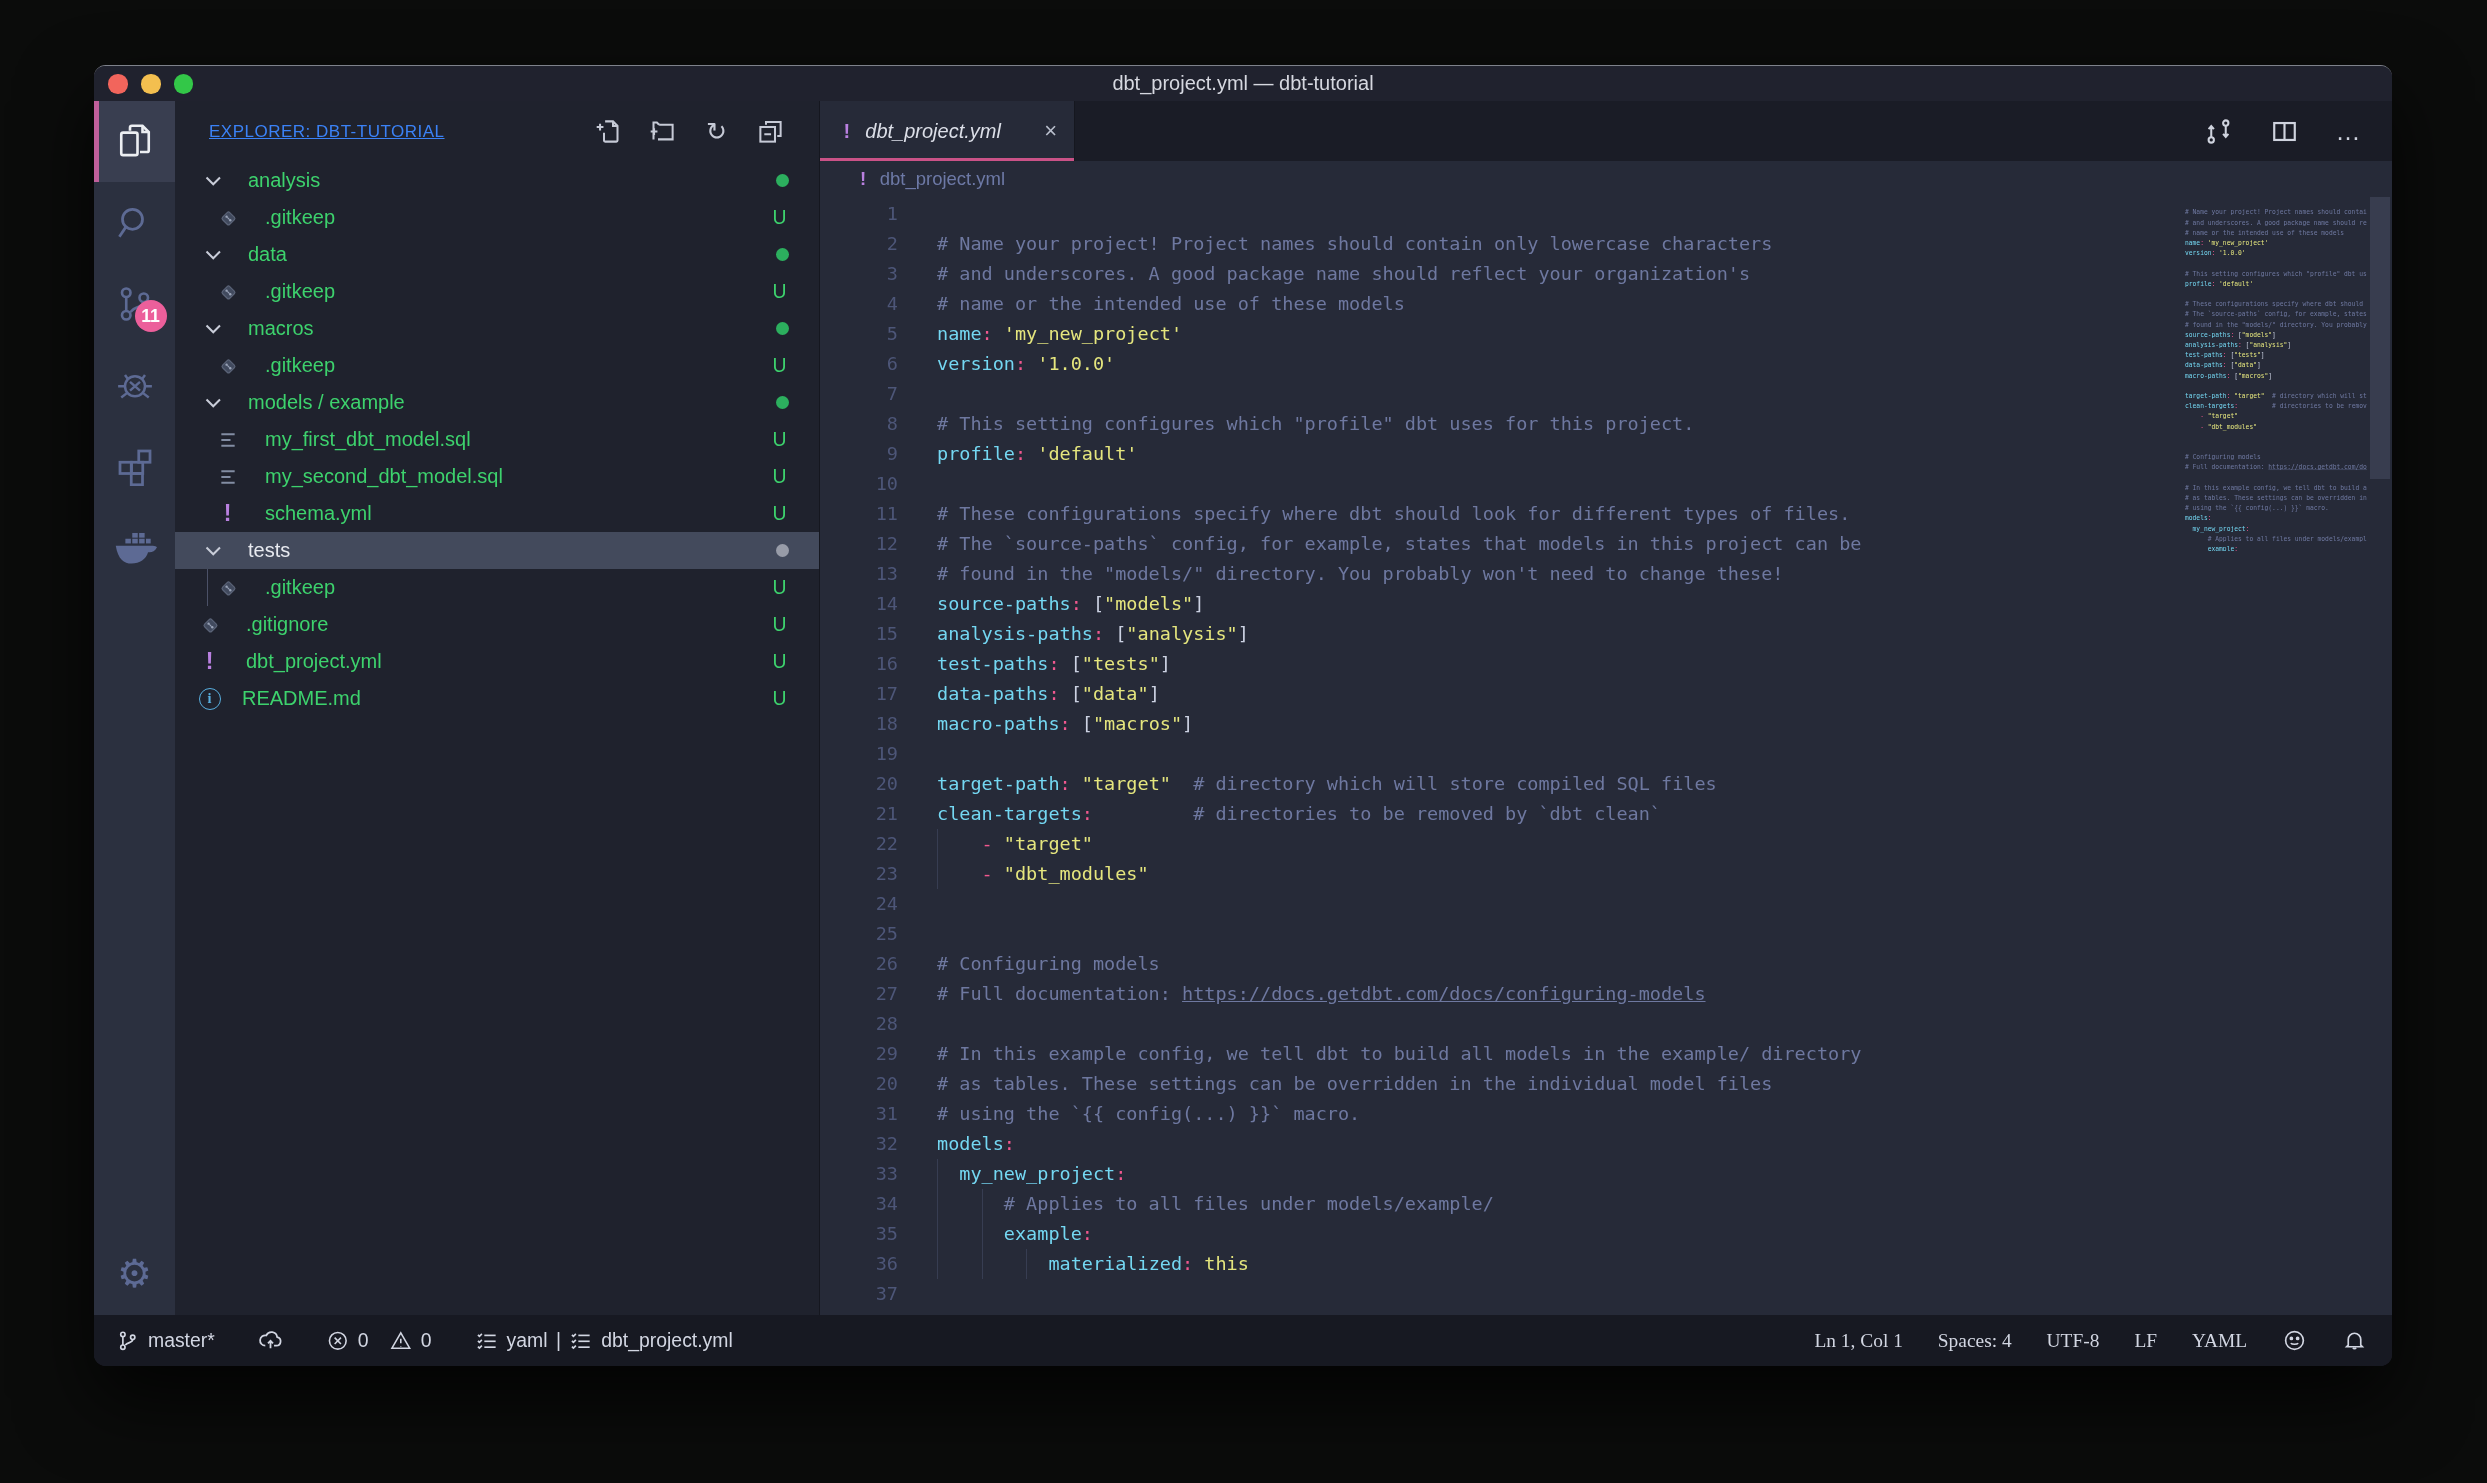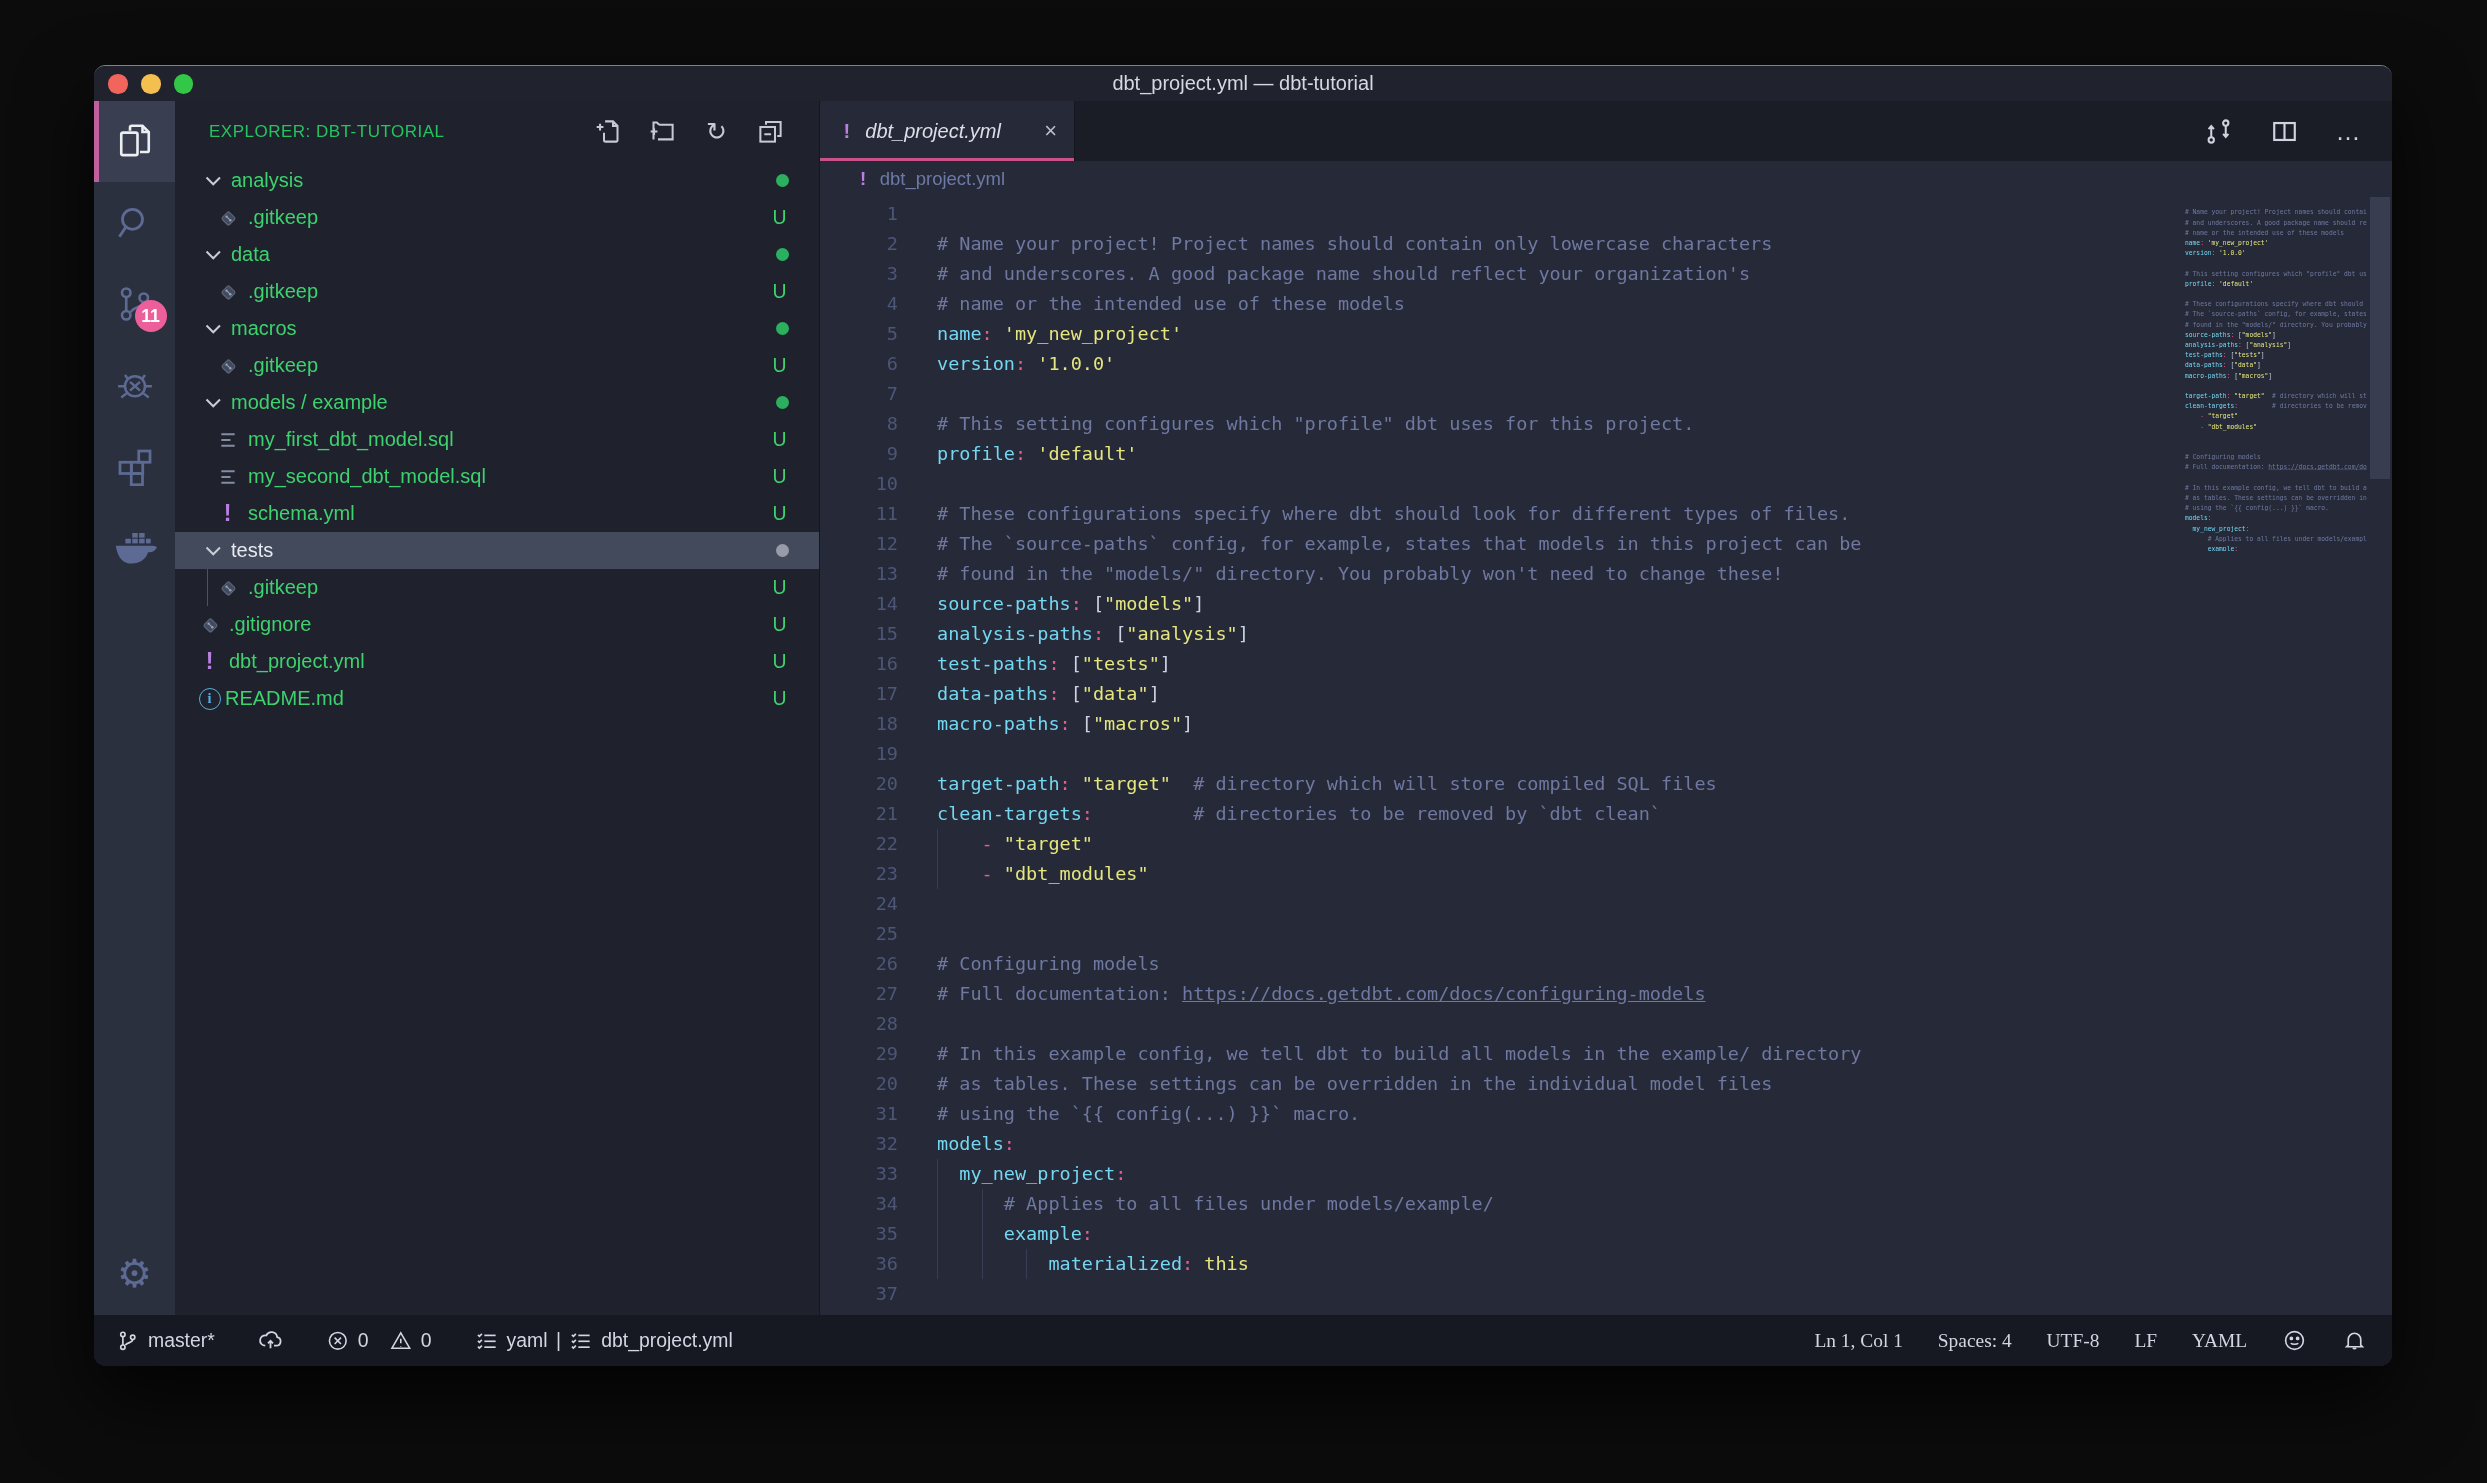--- a/index.html
+++ b/index.html
@@ -31,30 +31,30 @@
   .act-item.active::before { content:""; position:absolute; left:0; top:0; bottom:0; width:5px; background:#c05f9b; }
   .act-item svg { display:block; }
   .act-badge { position:absolute; right:8.4px; bottom:11.8px; min-width:32px; height:32px; border-radius:16px;
     background:#ec5f9b; color:#fff; font-size:17.7px; font-weight:700; display:flex; align-items:center; justify-content:center; }
   .act-spacer { flex:1; }
   .act-gear { height:84px; display:flex; align-items:center; justify-content:center; color:#5d6a94; font-size:39px; }
 
   
   .sidebar { width:645px; background:#1f222d; flex:none; display:flex; flex-direction:column; border-right:0.8px solid #15171f; }
   .side-header { height:61px; flex:none; display:flex; align-items:center; padding:0 34px 0 34px; }
-  .side-title { color:#22c55e; font-size:17px; letter-spacing:0.5px; }
+  .side-title { color:#3b82f6; font-size:17px; letter-spacing:0.5px;text-decoration:underline; }
   .side-actions { margin-left:auto; display:flex; gap:25px; align-items:center; color:#c6cad6; }
   .side-actions .hicon { width:29px; height:29px; display:flex; align-items:center; justify-content:center; font-size:25px; }
 
   .tree { flex:1; position:relative; }
   .trow { height:37px; display:flex; align-items:center; position:relative; font-size:20px; color:#3dd26d; }
   .trow.selected { background:#434a5c; color:#e8eaf0; }
   .chev { position:absolute; left:29px; width:18.5px; display:flex; }
   .ticon { position:absolute; display:flex; align-items:center; justify-content:center; width:25px; height:25px; }
-  .tlabel { position:absolute; white-space:nowrap; }
+  .tlabel { position:absolute; white-space:nowrap;margin-left:17px; }
   .tbadge { position:absolute; right:27px; width:25px; text-align:center; font-size:19.4px; color:#3dd26d; font-weight:500; }
   .tdot { position:absolute; right:30px; width:13.5px; height:13.5px; border-radius:50%; background:#2caf5e; }
   .tdot.gray { background:#989ca8; }
   .tguide { position:absolute; left:32px; top:0; bottom:0; border-left:1.7px solid #4b5167; }
   .icon-yml { color:#b980e0; font-weight:700; font-size:23px; }
   .icon-info { width:22px; height:22px; border:1.7px solid #58aede; border-radius:50%; color:#58aede; font-size:14.3px; font-weight:700;
     display:flex; align-items:center; justify-content:center; font-family:"Liberation Serif",serif; }
 
   
   .editor { flex:1; display:flex; flex-direction:column; min-width:0; background:#262a38; }

